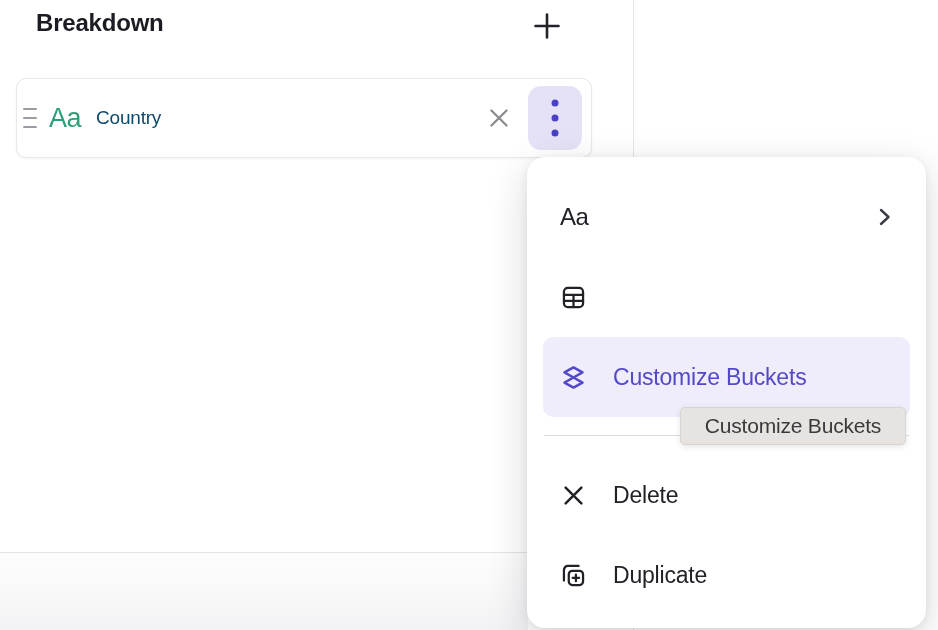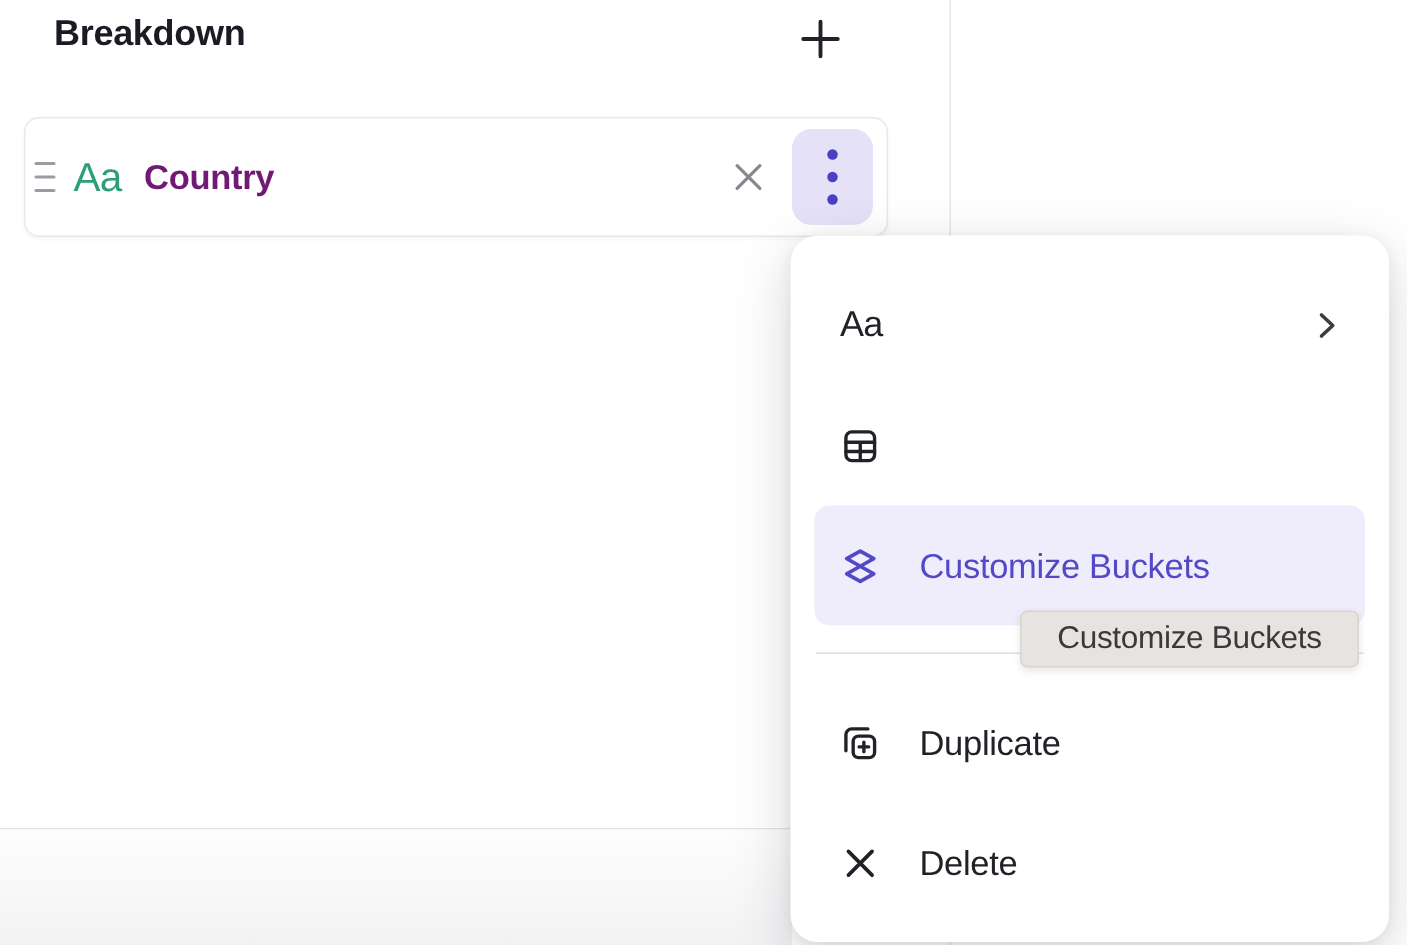--- a/index.html
+++ b/index.html
@@ -39,21 +39,21 @@
   }
   .drag-handle {
     margin-left: 5px; width: 16px; display: flex; flex-direction: column; gap: 7px;
     cursor: grab; padding: 4px 1px;
   }
   .drag-handle span { display:block; height: 2px; width: 14px; background: #9b9ba3; border-radius: 1px; }
   .card-type-glyph {
     margin-left: 11px; font-size: 27px; font-weight: 500; letter-spacing: -0.5px;
   }
   .card-prop-name {
-    margin-left: 15px; font-size: 23px; color: #701a75; letter-spacing: -0.2px; cursor: pointer; font-weight: bold;
+    margin-left: 15px; font-size: 19px; color: #0c4a6e; letter-spacing: -0.2px; cursor: pointer;
   }
   .card-spacer { flex: 1; }
   .card-close-btn {
     width: 36px; height: 36px; display:flex; align-items:center; justify-content:center;
     background: transparent; border: none; color: #88888e; cursor: pointer; padding: 0;
     margin-right: 11px; border-radius: 8px;
   }
   .card-kebab-btn {
     width: 54px; height: 64px; margin-right: 9px; border: none; cursor: pointer;
     border-radius: 13px; display: flex; align-items: center; justify-content: center;
@@ -172,37 +172,37 @@
           <path d="M12 12 L20 16.5 12 21 4 16.5 Z"></path>
         </svg>
       </span>
       <span class="mi-label">Customize Buckets</span>
     </div>
 
     <div class="menu-divider"></div>
 
     <div class="menu-item">
       <span class="mi-icon">
+        <svg width="27" height="27" viewBox="0 0 24 24" fill="none" stroke="#212127" stroke-width="2.2" stroke-linecap="round">
+          <path d="M5 5 L19 19 M19 5 L5 19"></path>
+        </svg>
+      </span>
+      <span class="mi-label">Delete</span>
+    </div>
+
+    <div class="menu-item">
+      <span class="mi-icon">
         <svg width="27" height="27" viewBox="0 0 24 24" fill="none" stroke="#212127" stroke-width="2" stroke-linecap="round" stroke-linejoin="round">
           <path d="M16.5 3.5 H7 a3.5 3.5 0 0 0 -3.5 3.5 V16.5"></path>
           <rect x="7.8" y="7.8" width="12.7" height="12.7" rx="3.2"></rect>
           <path d="M14.15 11.3 V17 M11.3 14.15 H17"></path>
         </svg>
       </span>
       <span class="mi-label">Duplicate</span>
     </div>
 
-    <div class="menu-item">
-      <span class="mi-icon">
-        <svg width="27" height="27" viewBox="0 0 24 24" fill="none" stroke="#212127" stroke-width="2.2" stroke-linecap="round">
-          <path d="M5 5 L19 19 M19 5 L5 19"></path>
-        </svg>
-      </span>
-      <span class="mi-label">Delete</span>
-    </div>
-
   </div>
 
   <div class="tooltip">
     <span>Customize Buckets</span>
   </div>
 
 </div>
 
 </body></html>

